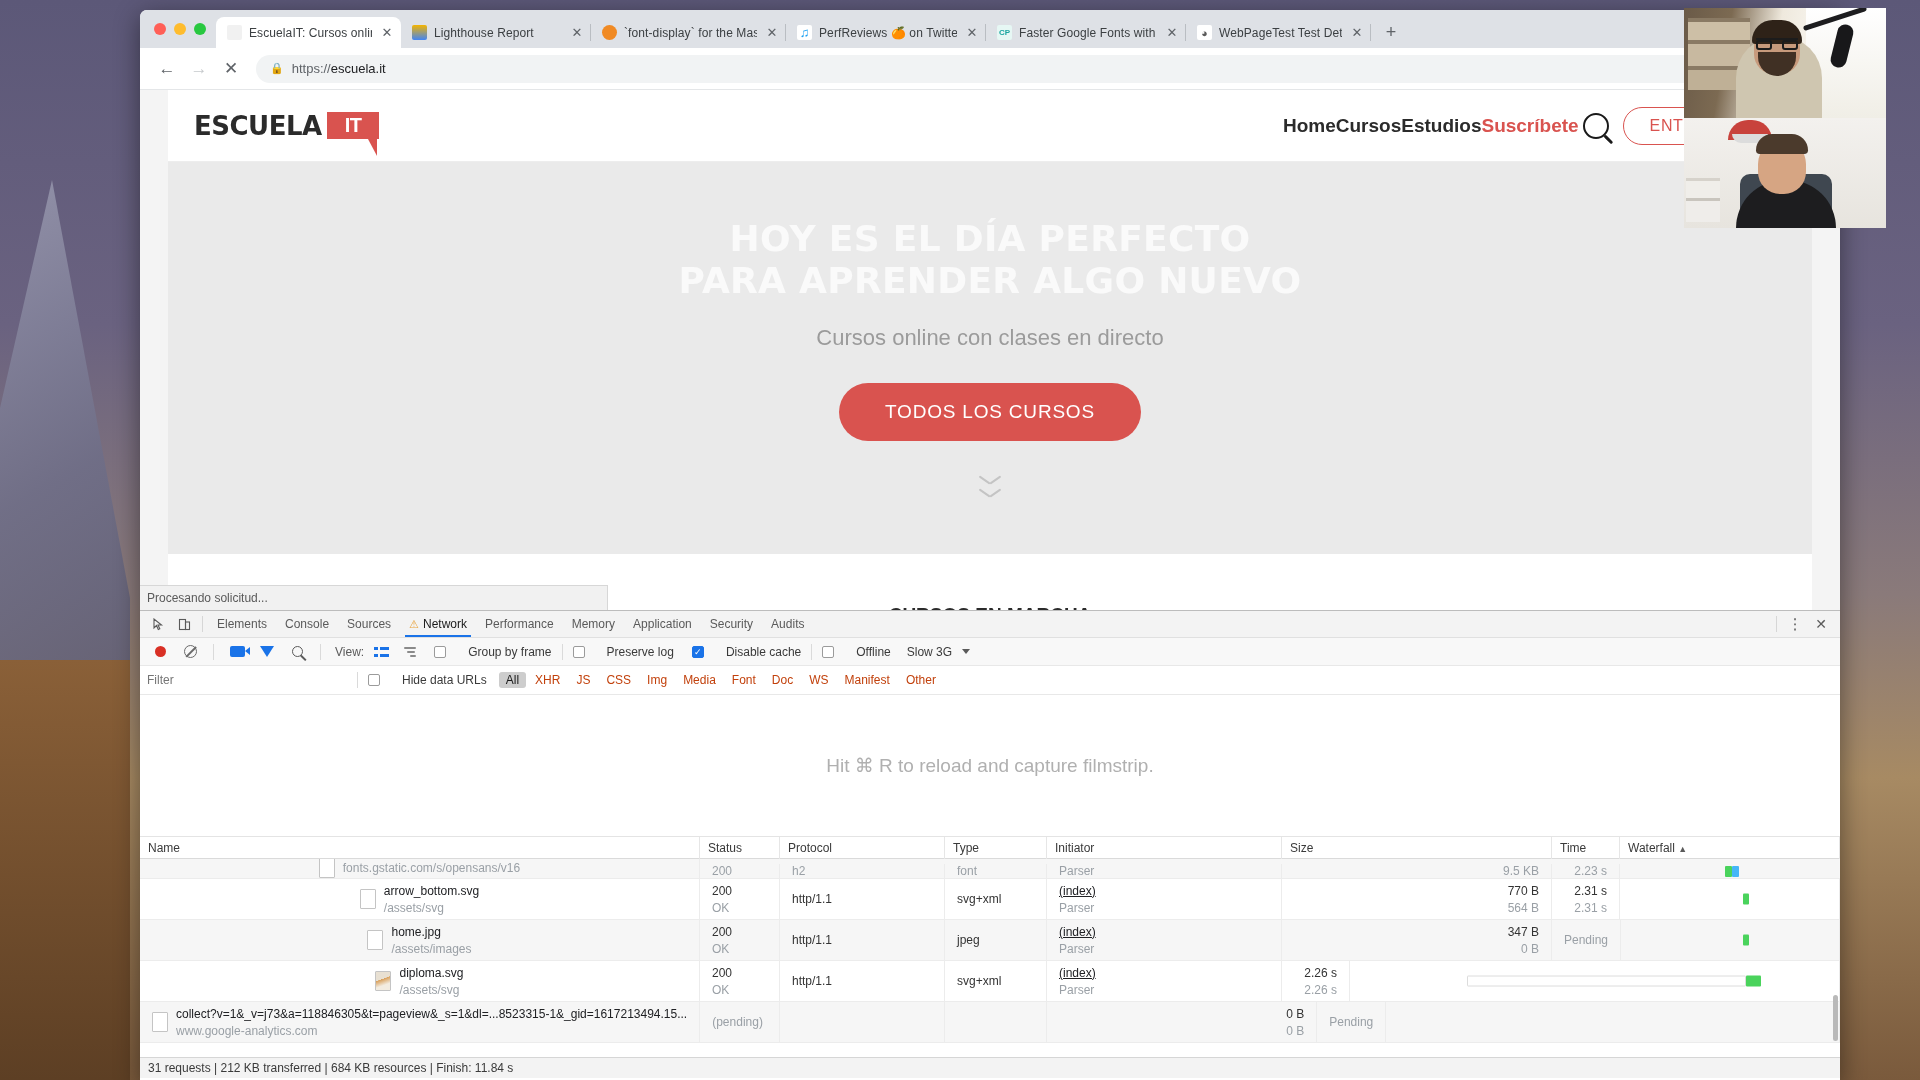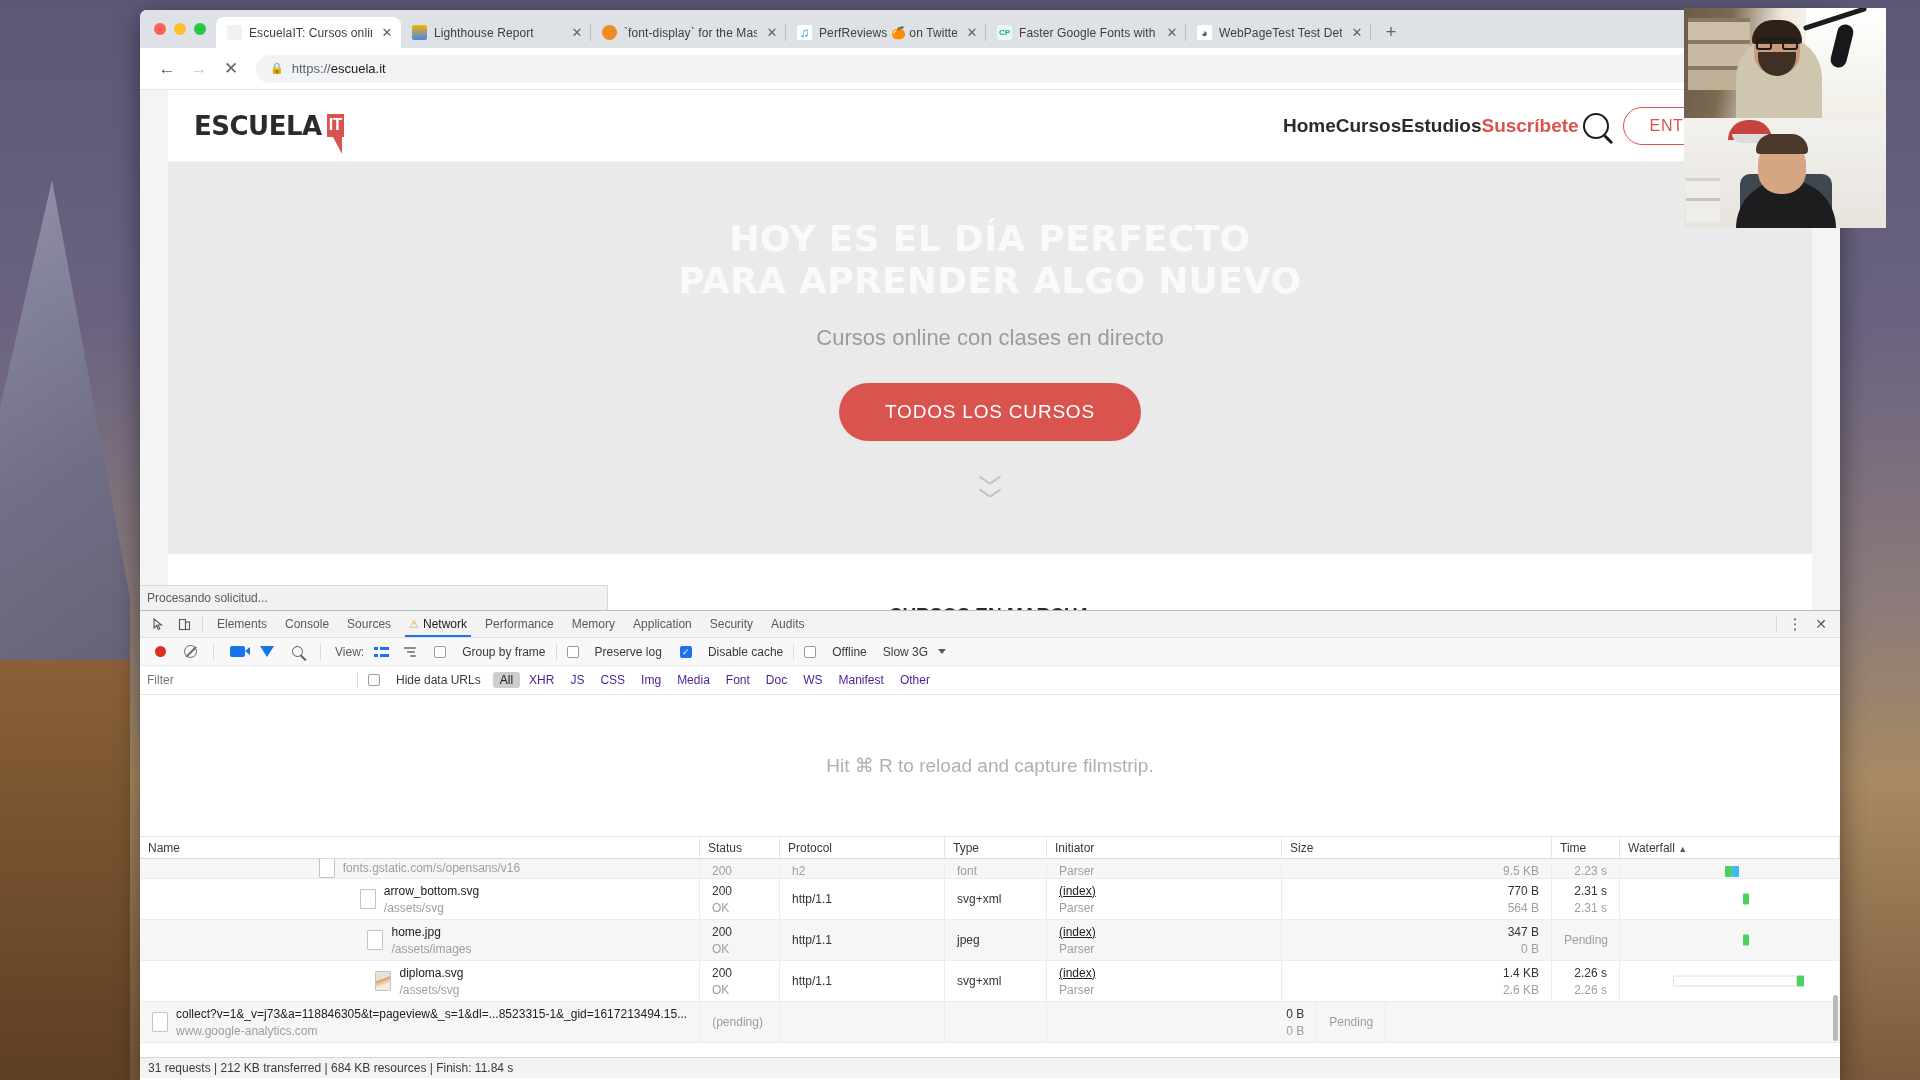--- a/index.html
+++ b/index.html
@@ -121,22 +121,22 @@
     padding: 0 26px; border-bottom: 1px solid #ededed;
   }
   .logo { display: flex; align-items: center; gap: 5px; }
   .logo-word {
     font-size: 26px; font-weight: 800; letter-spacing: -.5px; color: #2b2b2b;
     font-family: "DejaVu Sans", sans-serif;
   }
   .logo-badge {
     position: relative;
     background: #d9534f; color: #fff;
-    font-size: 16px; font-weight: 800; letter-spacing: -.5px;
-    padding: 3px 2px 4px; line-height: 1;
+    font-size: 20px; font-weight: 800; letter-spacing: -.5px;
+    padding: 3px 18px 4px; line-height: 1;
   }
   .logo-badge::after {
     content: ""; position: absolute; right: 2px; top: 100%;
     border-left: 9px solid transparent;
     border-top: 17px solid #d9534f;
   }
   .site-nav { display: flex; align-items: center; }
   .nav-link { font-size: 19px; font-weight: 700; color: #2b2b2b; }
   .nav-link.accent { color: #d9534f; }
   .nav-search {
@@ -269,34 +269,34 @@
   .view-big { width: 14px; height: 12px; display: grid; grid-template-columns: 4px 9px; gap: 2px; }
   .view-big i { background: #1a73e8; display: block; height: 3px; margin-top: 1px; }
   .view-wf { width: 14px; height: 12px; position: relative; }
   .view-wf i { position: absolute; height: 2.5px; background: #8a8a8a; border-radius: 1px; }
   .chk {
     width: 12px; height: 12px; border: 1px solid #9b9b9b; border-radius: 2px;
     background: #fff; display: inline-flex; align-items: center; justify-content: center;
     font-size: 9px; color: #fff;
   }
   .chk.on { background: #1a73e8; border-color: #1a73e8; }
-  .tb-item { display: flex; align-items: center; gap: 16px; color: #3a3a3a; }
+  .tb-item { display: flex; align-items: center; gap: 22px; color: #3a3a3a; }
   .tb-divider { width: 1px; height: 16px; background: #dadada; margin: 0 6px; }
   .caret-dn { border-left: 4px solid transparent; border-right: 4px solid transparent; border-top: 5px solid #5a5a5a; }
 
   .dt-filterbar {
     height: 29px; display: flex; align-items: center; gap: 0;
     padding: 0 7px; border-bottom: 1px solid #e8e8e8; background: #fff;
   }
   .filter-input {
     width: 200px; font-size: 12px; color: #9b9b9b;
     border: none; outline: none; background: transparent;
   }
   .fb-sep { width: 1px; height: 16px; background: #dadada; margin: 0 10px; }
-  .type-chip { padding: 1px 7px; border-radius: 3px; color: #4c1d95; font-size: 12px; margin-right: 2px; }
+  .type-chip { padding: 1px 7px; border-radius: 3px; color: #c2410c; font-size: 12px; margin-right: 2px; }
   .type-chip.sel { background: #cdcdcd; color: #1a1a1a; }
 
   .filmstrip {
     flex: 0 0 142px; display: flex; align-items: center; justify-content: center;
     border-bottom: 1px solid #e4e4e4; background: #fff;
     color: #b0b0b0; font-size: 19px;
   }
 
   .net-table { flex: 1; display: flex; flex-direction: column; min-height: 0; background: #fff; }
   .net-head {
@@ -802,24 +802,20 @@
               </div>
             <div class="c-proto">
                 <span>http/1.1</span>
               </div>
             <div class="c-type">
                 <span>svg+xml</span>
               </div>
             <div class="c-init" style="gap:3px">
                 <span class="link">(index)</span>
                 <span class="dim">Parser</span>
-              </div>
-            <div class="c-size" style="gap:3px">
-                <span>1.4 KB</span>
-                <span class="dim">2.6 KB</span>
               </div>
             <div class="c-time" style="gap:3px">
                 <span>2.26 s</span>
                 <span class="dim">2.26 s</span>
               </div>
             <div class="c-wf">
               <span class="wf-bar wf-hollow" style="left:24%;width:57%"></span>
               <span class="wf-bar wf-green" style="left:81%;width:3%"></span>
             </div>
           </div>

